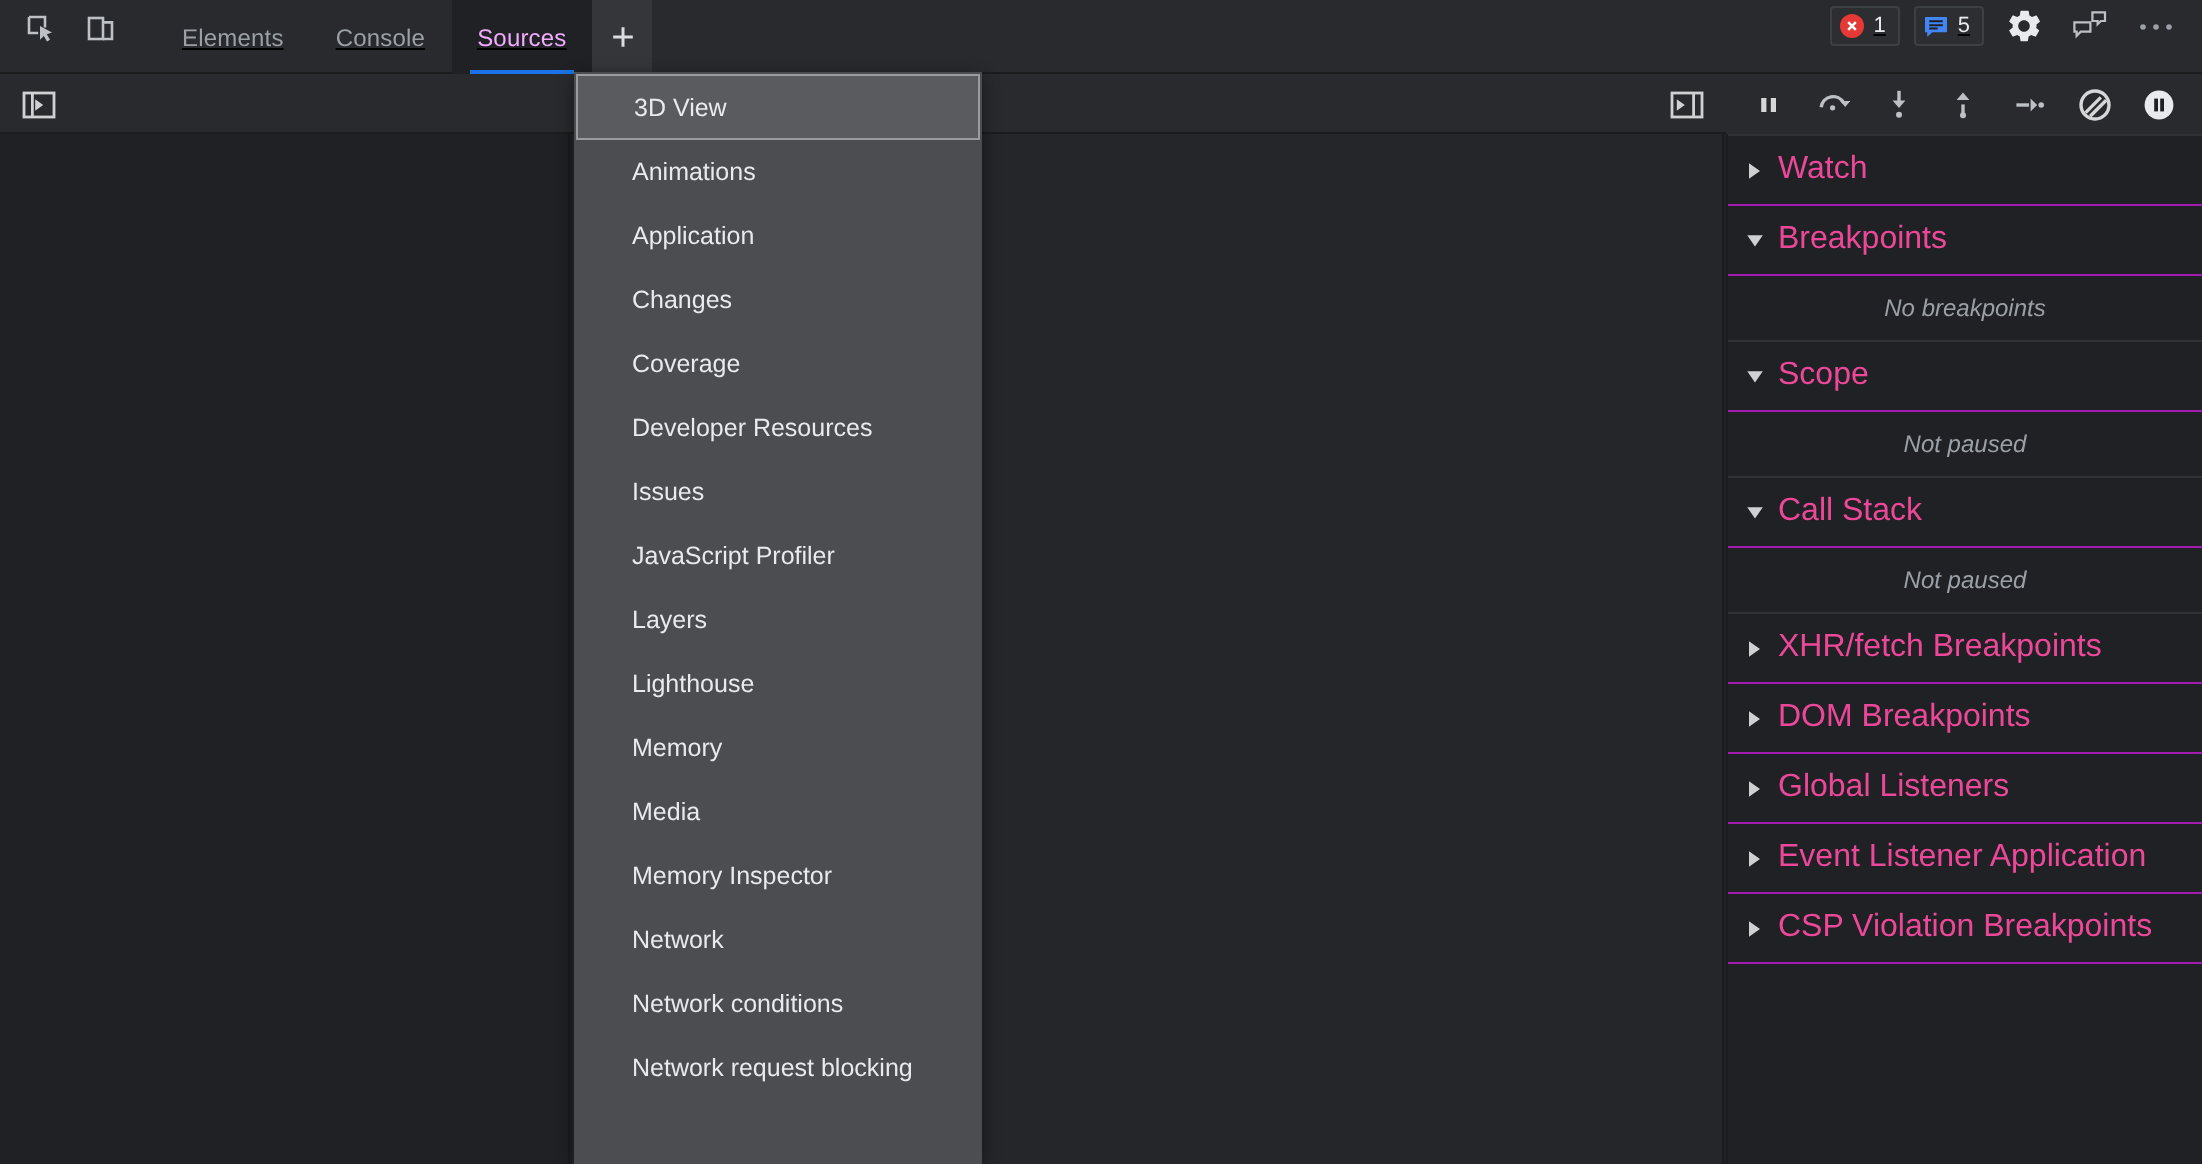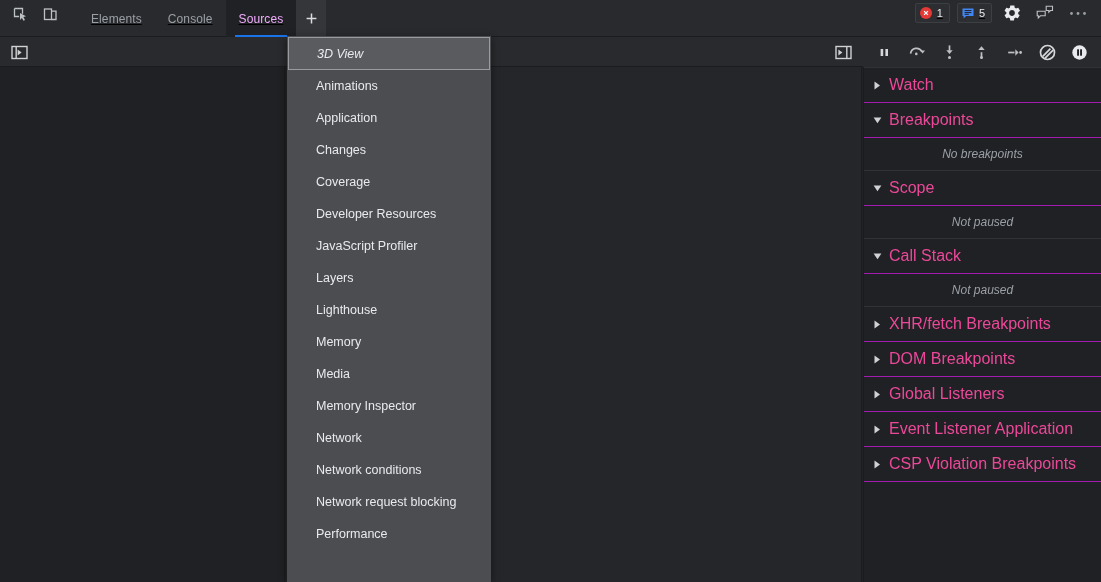--- a/index.html
+++ b/index.html
@@ -145,21 +145,20 @@
     height: 32px; display: flex; align-items: center;
     padding-left: 29px; color: #e8eaed; font-size: 12.5px;
     white-space: nowrap;
   }
   .menu-item.selected {
     background: #5a5b5e;
     border: 1px solid #9a9b9e;
     height: 33px;
     margin: 0 1px;
     padding-left: 28px;
-    font-style: italic;
   }
 </style>
 </head>
 <body>
 
 <div id="app">
 
   <div class="tabbar">
     <div class="tb-icons">
       <div class="tb-iconbtn">
@@ -427,20 +426,23 @@
     <div class="menu-item">
       <span>Changes</span>
     </div>
     <div class="menu-item">
       <span>Coverage</span>
     </div>
     <div class="menu-item">
       <span>Developer Resources</span>
     </div>
     <div class="menu-item">
+      <span>Issues</span>
+    </div>
+    <div class="menu-item">
       <span>JavaScript Profiler</span>
     </div>
     <div class="menu-item">
       <span>Layers</span>
     </div>
     <div class="menu-item">
       <span>Lighthouse</span>
     </div>
     <div class="menu-item">
       <span>Memory</span>
@@ -453,18 +455,15 @@
     </div>
     <div class="menu-item">
       <span>Network</span>
     </div>
     <div class="menu-item">
       <span>Network conditions</span>
     </div>
     <div class="menu-item">
       <span>Network request blocking</span>
     </div>
-    <div class="menu-item">
-      <span>Performance</span>
-    </div>
   </div>
 
 </div>
 
 </body></html>

